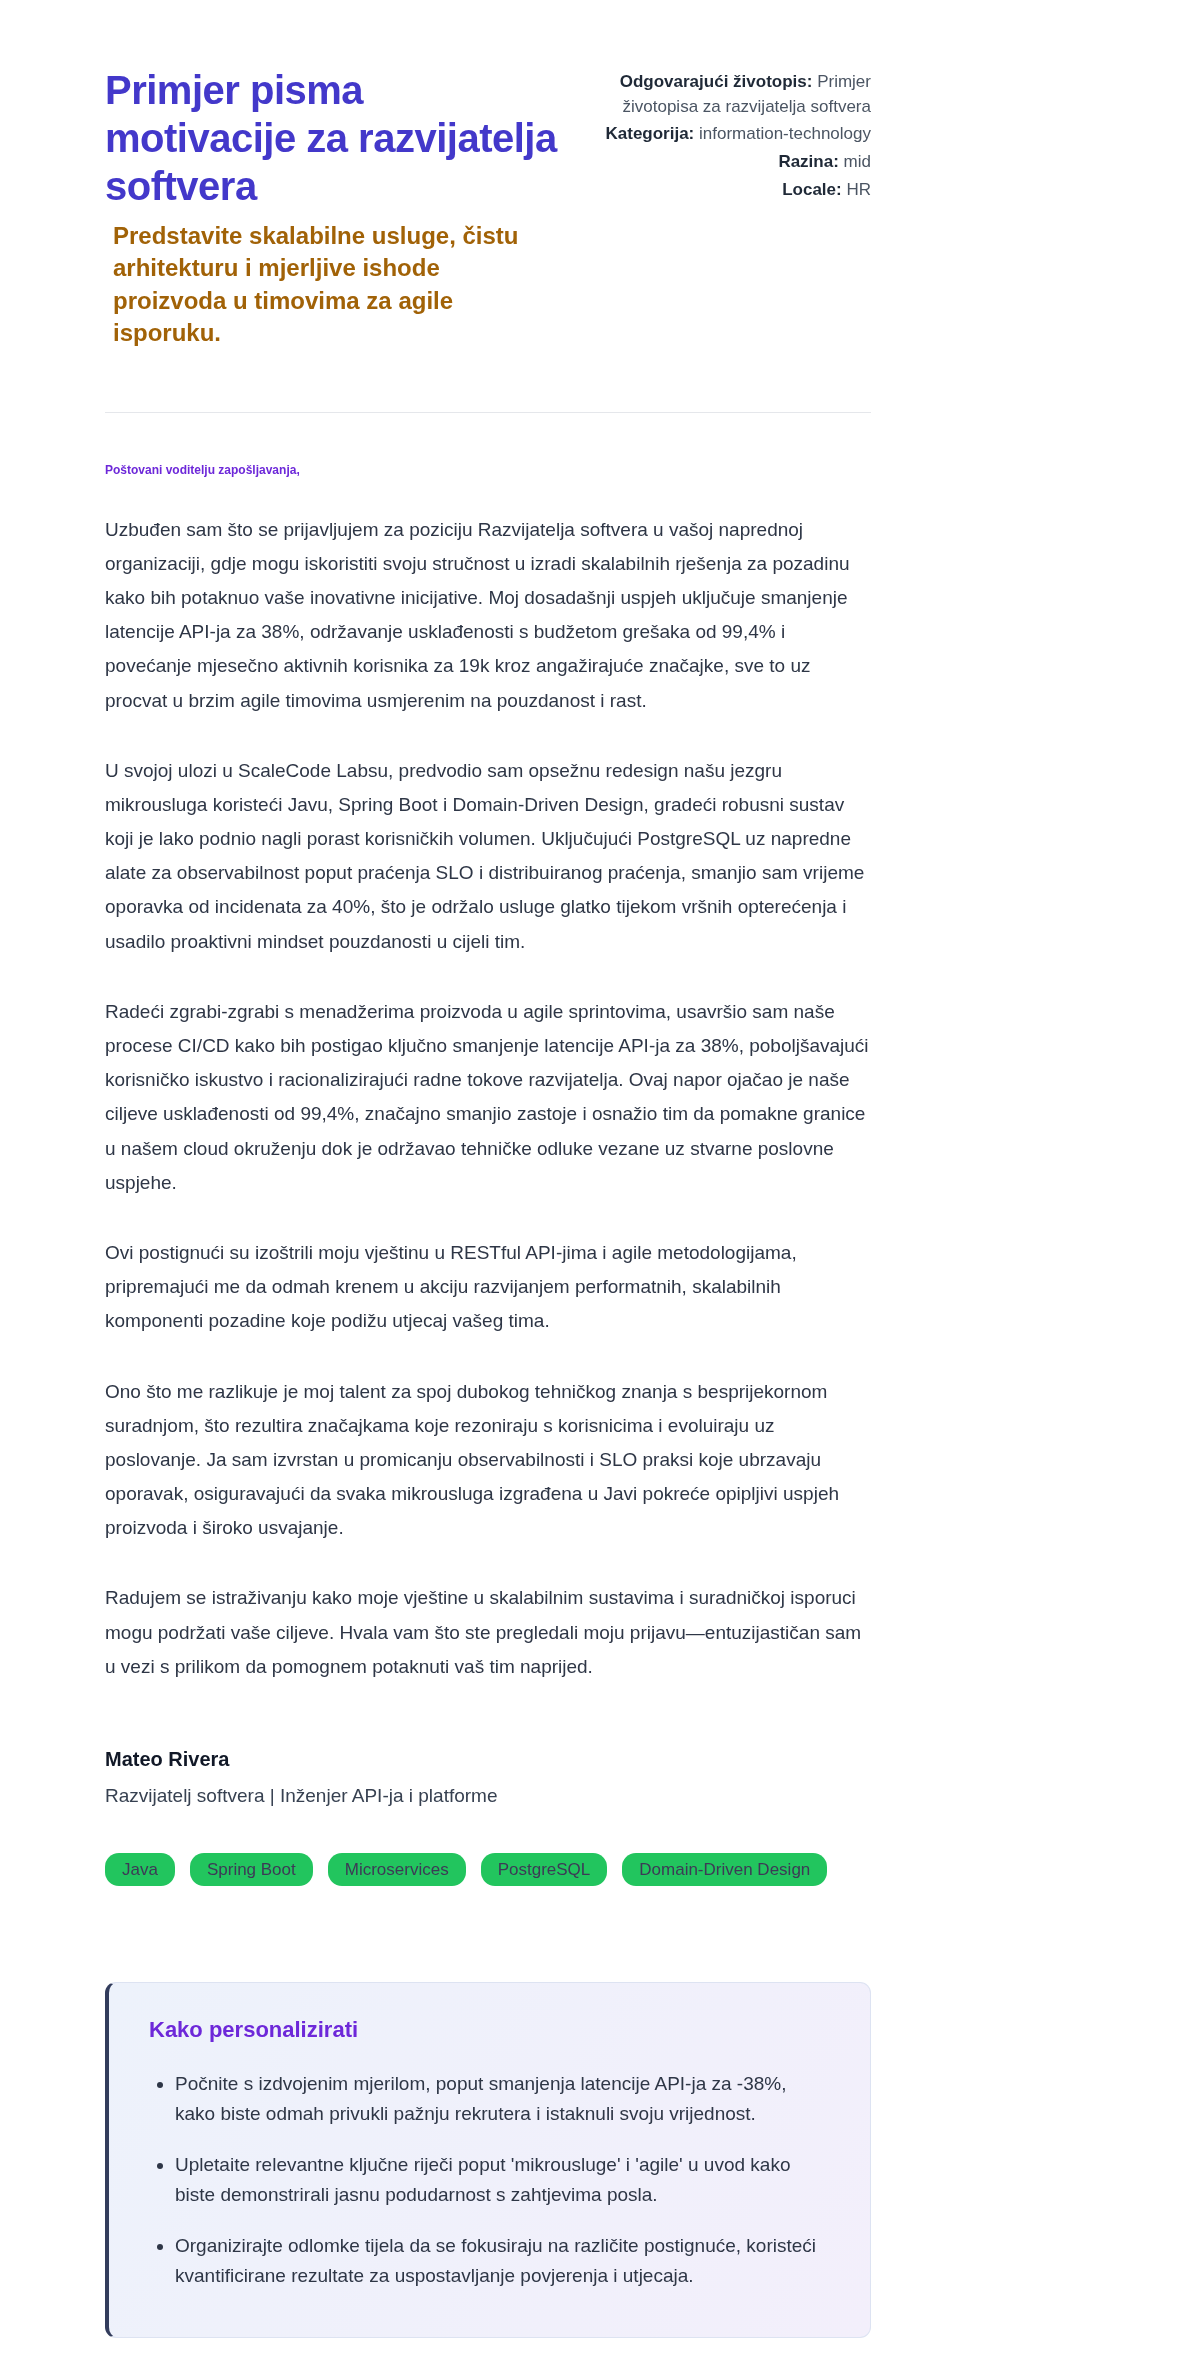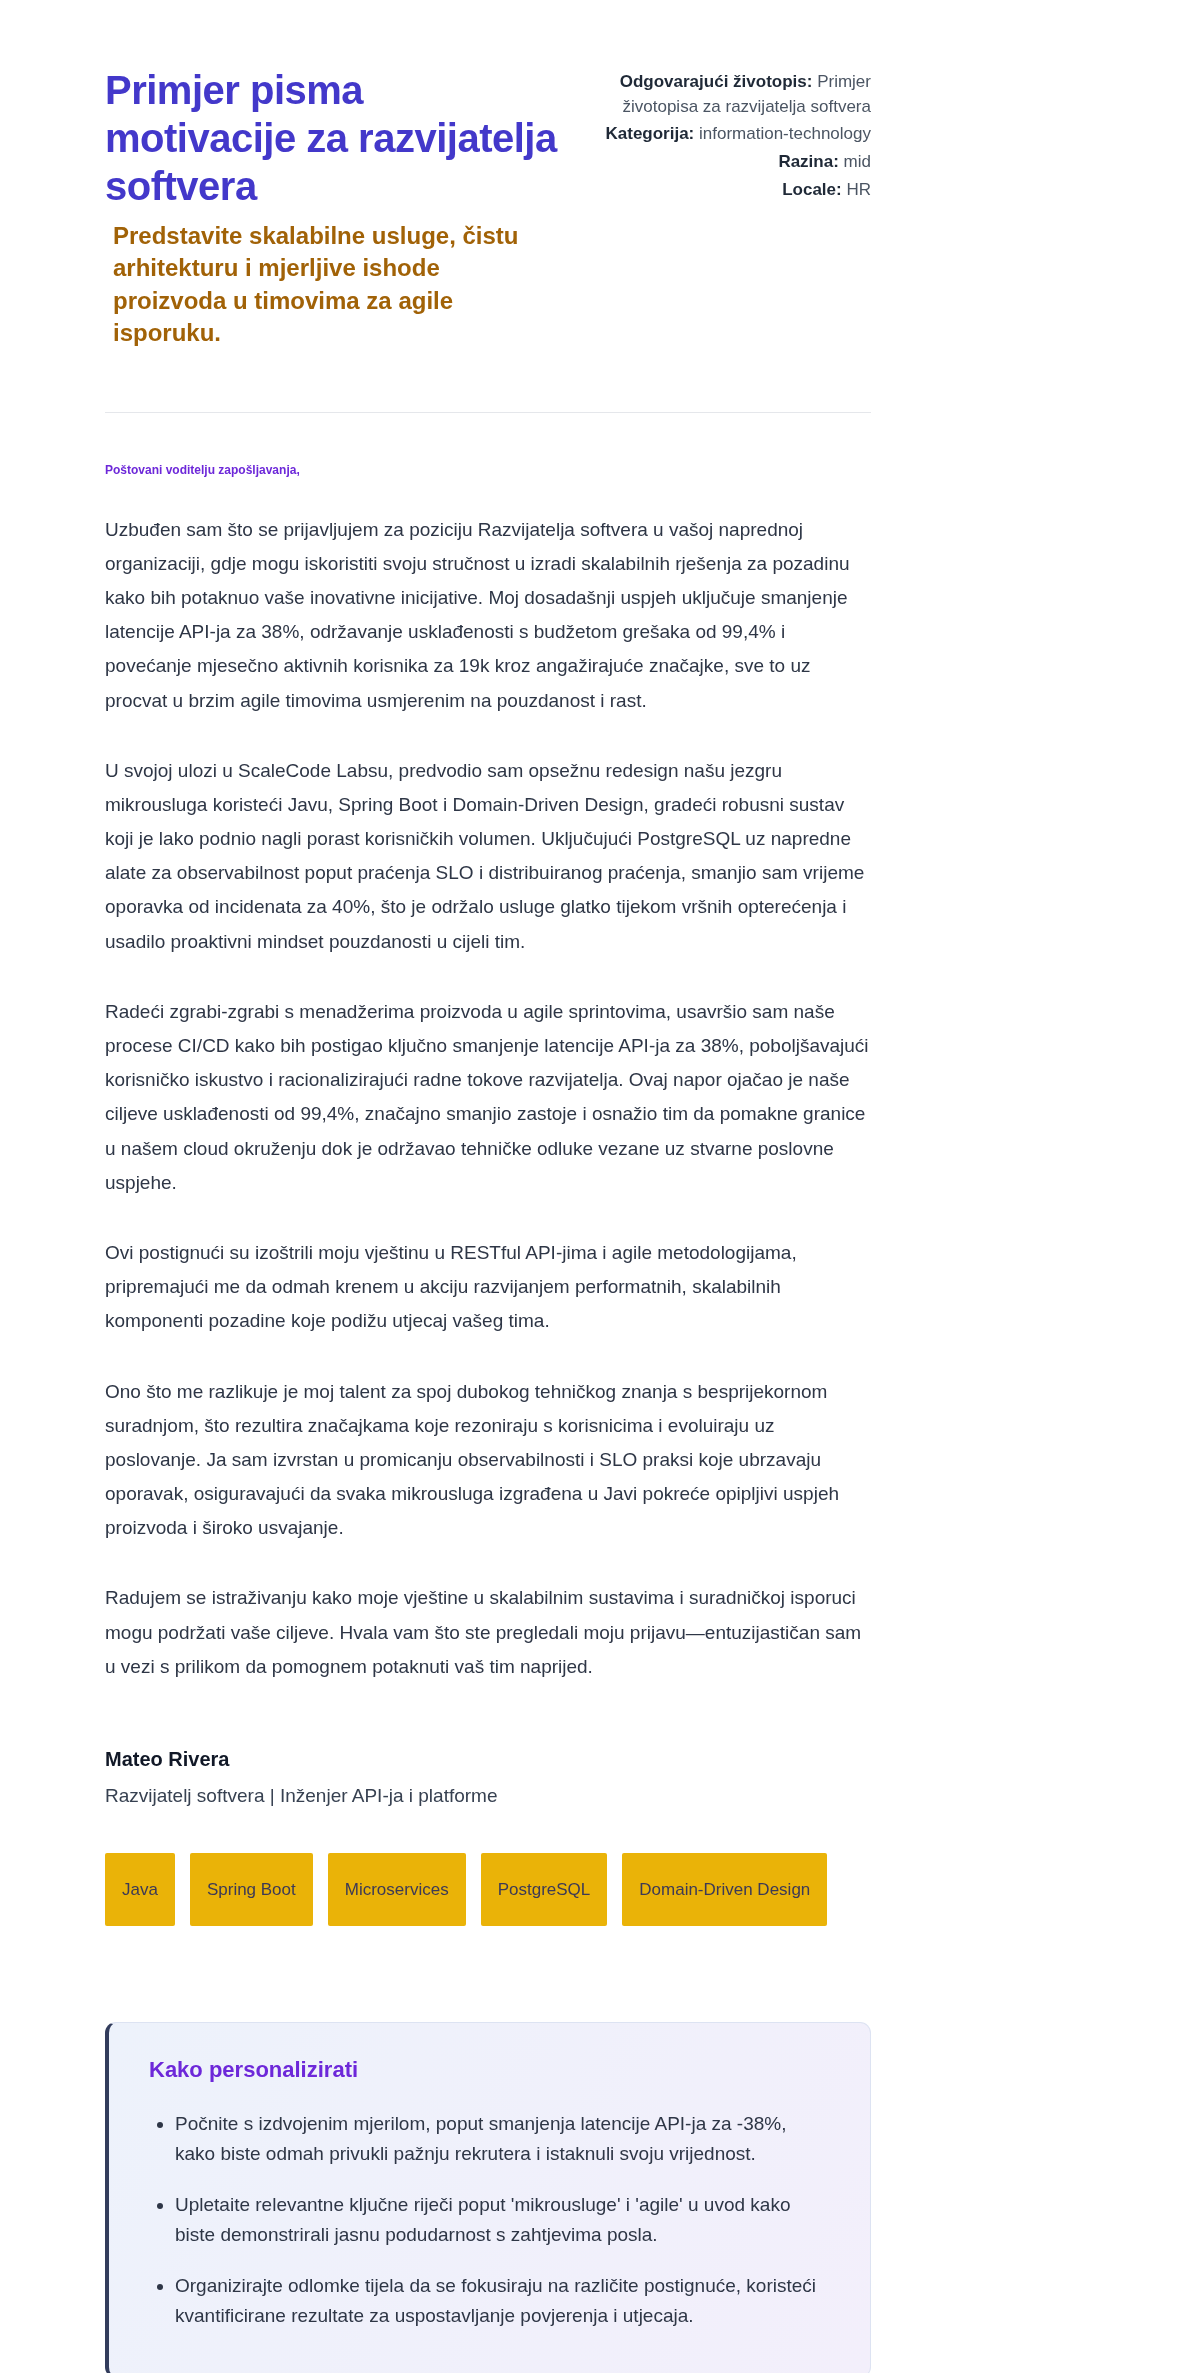--- a/index.html
+++ b/index.html
@@ -37,26 +37,26 @@
 
   .greeting { margin: 50px 0 0; font-size: 12px; font-weight: 700; color: #6d28d9; }
   .para { margin: 36px 0 0; font-size: 19px; line-height: 1.8; color: #2e3646; }
 
   .sig-name { margin: 64px 0 0; font-size: 20px; font-weight: 700; color: #111827; }
   .sig-role { margin: 14px 0 7px; font-size: 19px; color: #374151; }
 
   .tags { margin-top: 46px; display: flex; flex-wrap: wrap; gap: 15px; }
   .tag {
     display: inline-block;
-    background: #eab308;
+    background: #22c55e;
     color: #3d3a56;
     font-size: 17px;
     line-height: 1;
-    padding: 28px 17px;
-    border-radius: 2px;
+    padding: 8px 17px;
+    border-radius: 14px;
   }
 
   .callout {
     margin-top: 96px;
     background: linear-gradient(120deg, #edf2fb 0%, #f3effb 100%);
     border: 1px solid #dde3f2;
     border-left: 4px solid #323c5c;
     border-radius: 11px;
     padding: 34px 40px 26px;
   }

